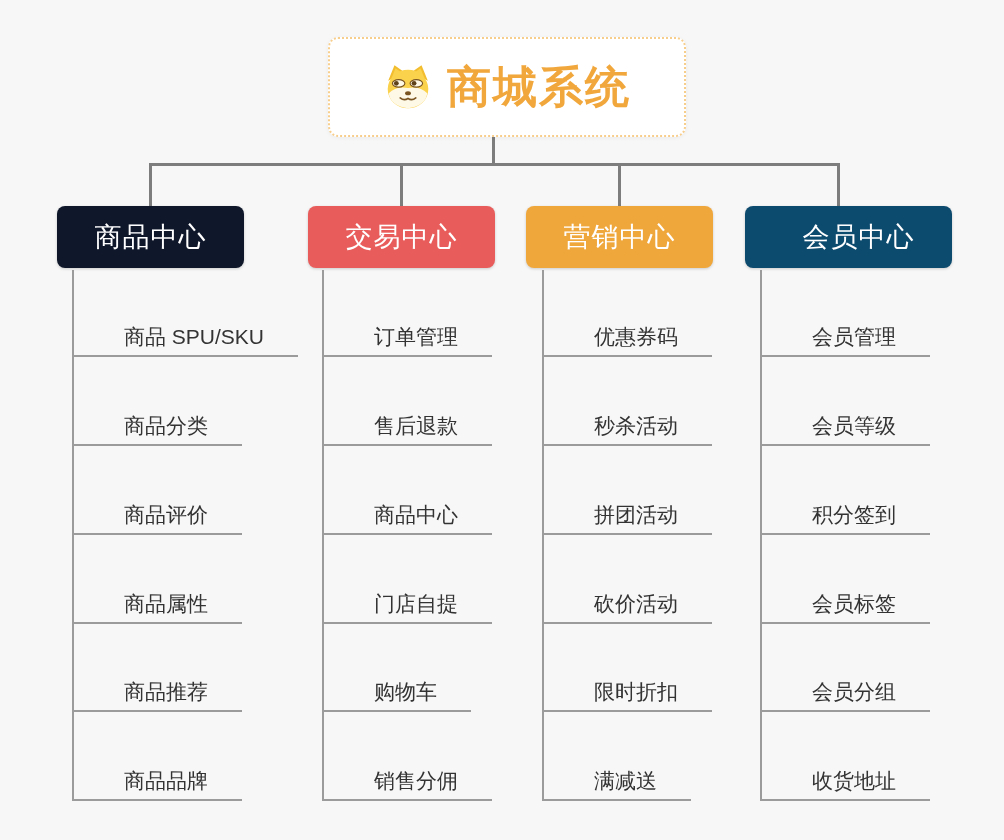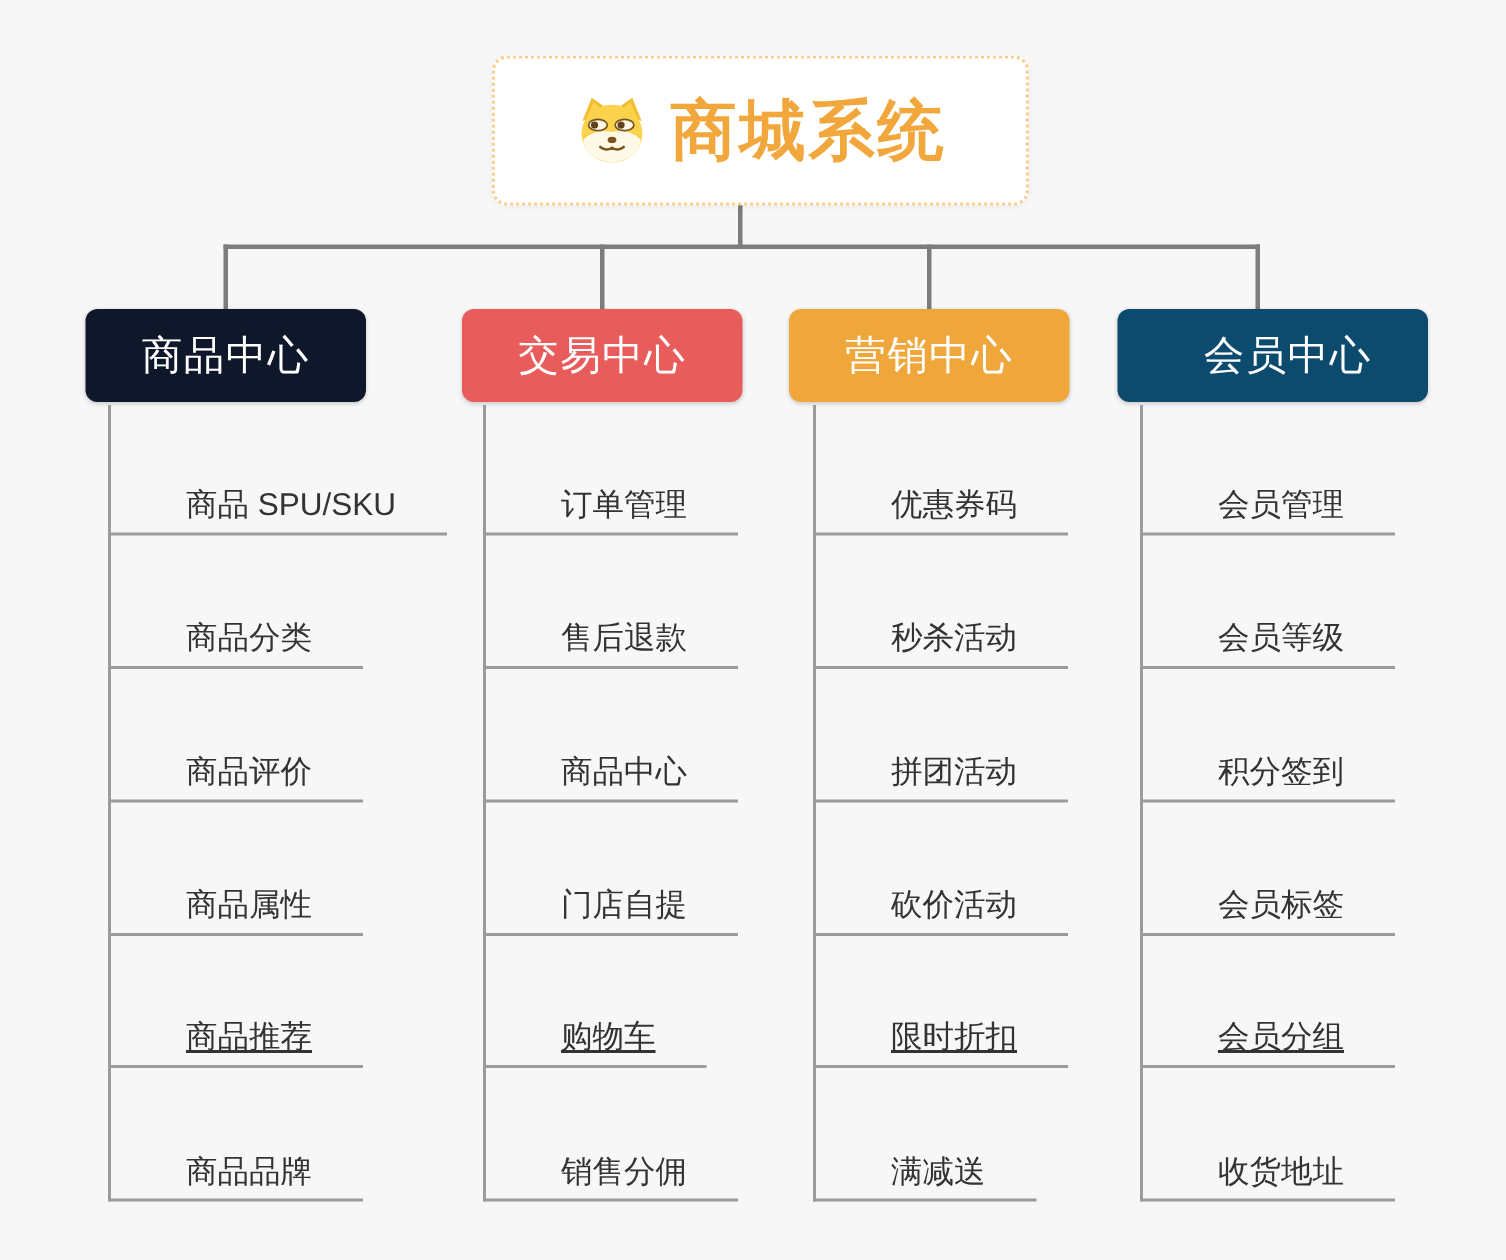--- a/index.html
+++ b/index.html
@@ -77,21 +77,21 @@
     padding:0 34px 0 52px;
     border-bottom:2px solid var(--leaf-line);
     font-size:21px;color:var(--leaf-text);
     white-space:nowrap;
     cursor:default;
   }
   .item.i0{top:49px;}
   .item.i1{top:138px;}
   .item.i2{top:227px;}
   .item.i3{top:316px;}
-  .item.i4{top:404px;text-decoration:underline;}
+  .item.i4{top:404px;}
   .item.i5{top:493px;font-family:Liberation Serif, serif;}
 </style>
 </head>
 <body>
 
 <div class="canvas">
 
   <div class="conn stem"></div>
   <div class="conn hbar"></div>
   <div class="conn drop d0"></div>

